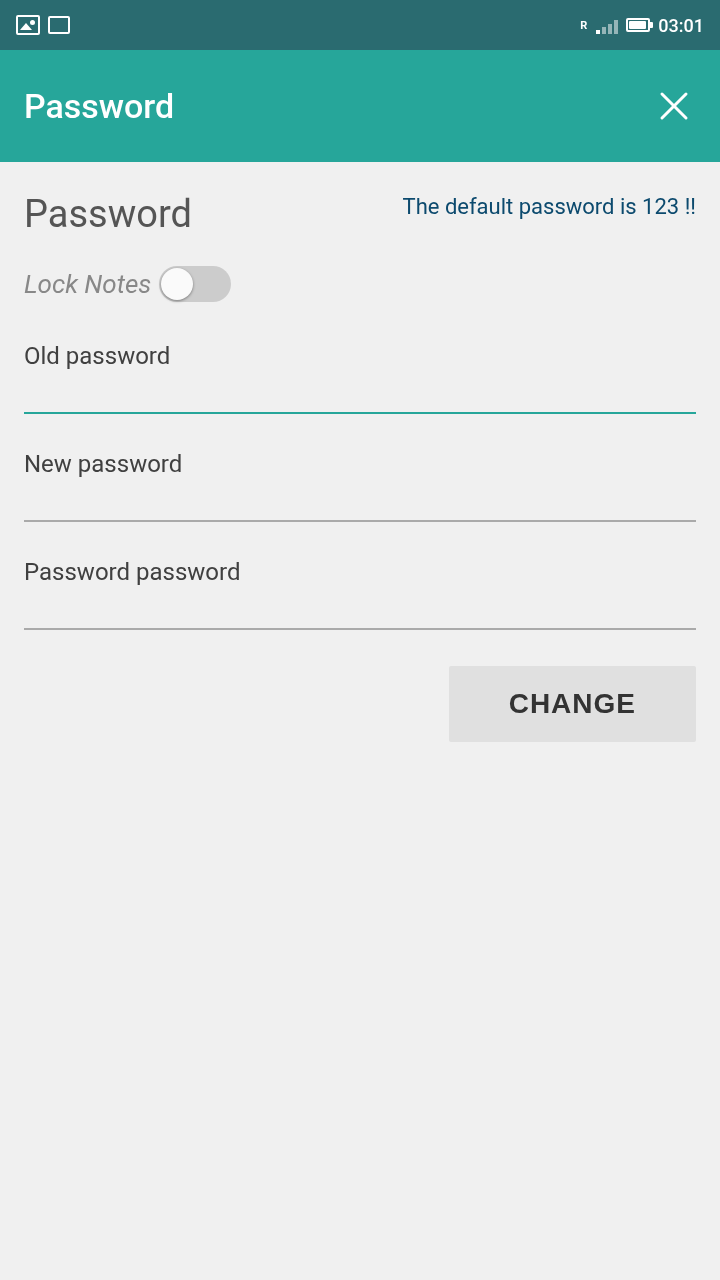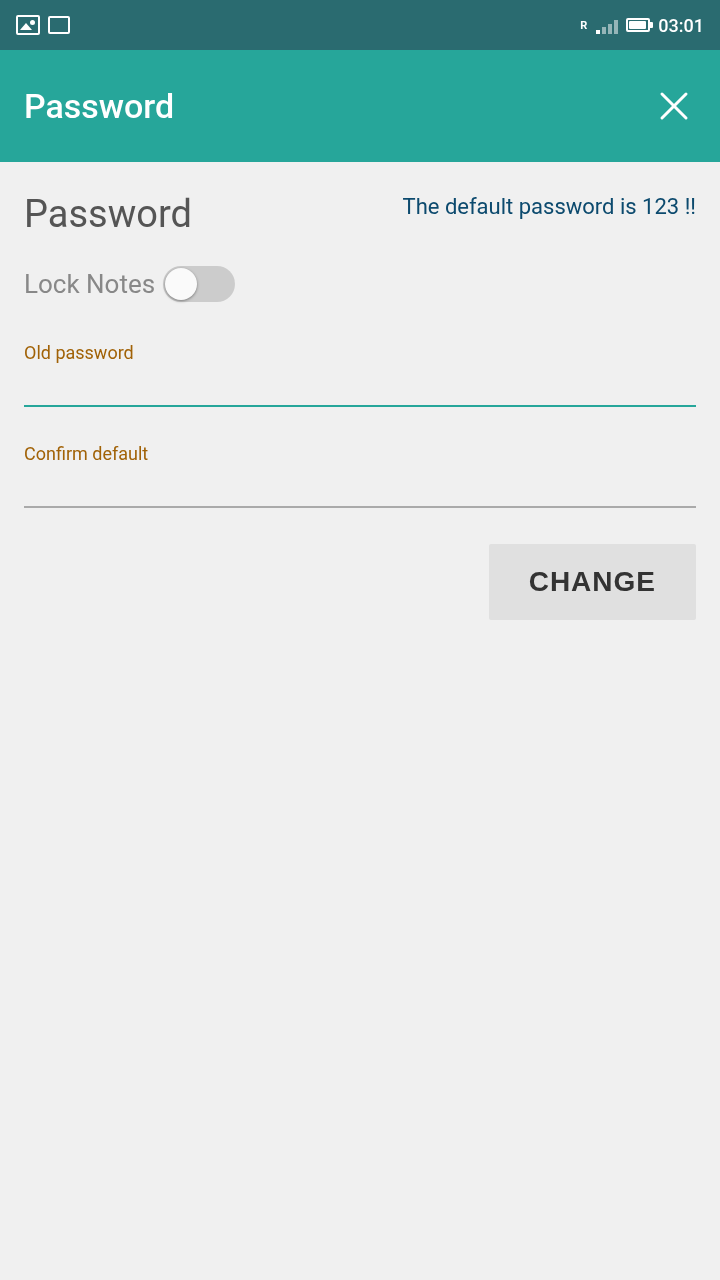--- a/index.html
+++ b/index.html
@@ -211,20 +211,21 @@
     .lock-notes-row {
       display: flex;
       align-items: center;
       margin-bottom: 40px;
     }
 
     .lock-notes-label {
       font-size: 26px;
       color: #888;
       margin-right: 8px;
+      font-style: italic;
     }
 
     
     .toggle-container {
       width: 72px;
       height: 36px;
       background-color: #ccc;
       border-radius: 18px;
       position: relative;
       cursor: pointer;
@@ -241,22 +242,22 @@
       box-shadow: 0 1px 3px rgba(0,0,0,0.4);
       transition: left 0.2s;
     }
 
     
     .form-field {
       margin-bottom: 36px;
     }
 
     .field-label {
-      font-size: 18px;
-      color: #a16207;
+      font-size: 24px;
+      color: #404040;
       display: block;
       margin-bottom: 8px;
     }
 
     .field-input {
       width: 100%;
       border: none;
       border-bottom: 2px solid #aaa;
       background: transparent;
       font-size: 22px;
@@ -272,21 +273,21 @@
     
     .change-btn-container {
       display: flex;
       justify-content: flex-end;
       margin-top: 10px;
     }
 
     .change-btn {
       background-color: #e0e0e0;
       border: none;
-      padding: 22px 40px;
+      padding: 22px 60px;
       font-size: 28px;
       font-weight: 700;
       color: #333;
       letter-spacing: 1px;
       cursor: pointer;
       border-radius: 2px;
     }
   </style>
 </head>
 <body>
@@ -333,23 +334,27 @@
     <div class="toggle-container">
       <div class="toggle-thumb"></div>
     </div>
   </div>
 
   <div class="form-field">
     <label class="field-label">Old password</label>
     <input type="password" class="field-input active-field" style="">
   </div>
 
-
   <div class="form-field">
-    <label class="field-label">Confirm default</label>
+    <label class="field-label">New password</label>
+    <input type="password" class="field-input" style="">
+  </div>
+
+  <div class="form-field">
+    <label class="field-label">Password password</label>
     <input type="password" class="field-input" style="">
   </div>
 
   <div class="change-btn-container">
     <button class="change-btn">CHANGE</button>
   </div>
 
 </div>
 
 </body></html>

